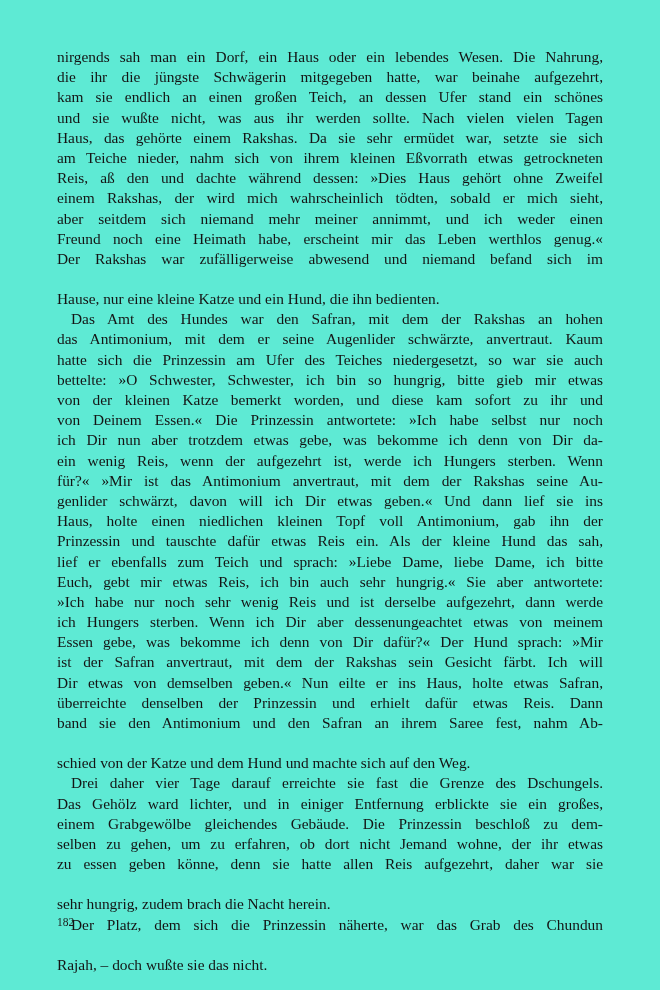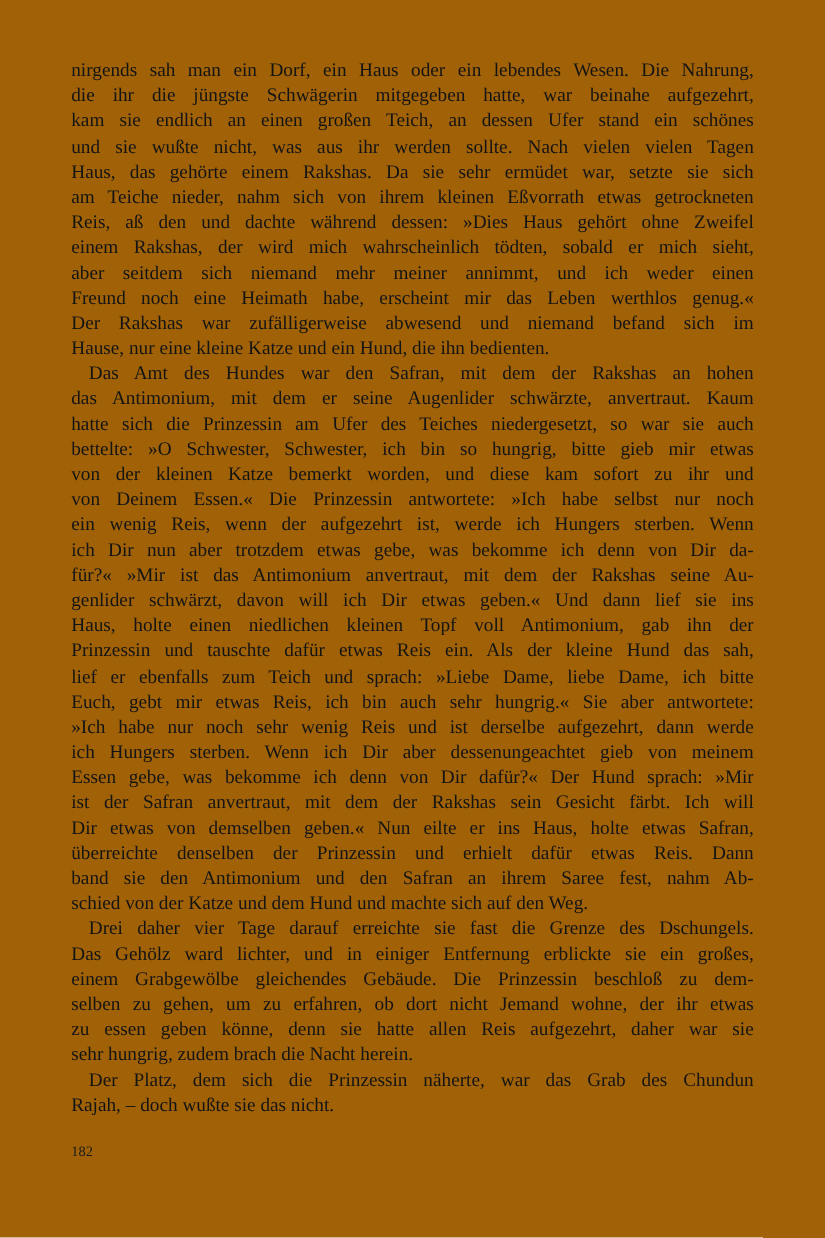--- a/index.html
+++ b/index.html
@@ -29,38 +29,39 @@
     text-align: justify;
     text-align-last: justify;
     -moz-text-align-last: justify;
     height: 20.2px;
     overflow: hidden;
     white-space: normal;
     hyphens: none;
   }
   .line.last {
     text-align-last: left;
+    margin-top: 20px;
     -moz-text-align-last: left;
   }
   .line.indent {
     text-indent: 14px;
   }
   .page-number {
     position: absolute;
     left: 57px;
     top: 915px;
     font-size: 11.5px;
     line-height: 14px;
     color: #1c1c1c;
   }
 </style>
 </head>
 <body>
 
-<div class="page" style="background: #a16207; color: rgb(20, 20, 20);">
+<div class="page" style="background: #5eead4; color: rgb(20, 20, 20);">
   <div class="text-block">
       <div class="paragraph">
         <div class="line">nirgends sah man ein Dorf, ein Haus oder ein lebendes Wesen. Die Nahrung,</div>
         <div class="line">die ihr die jüngste Schwägerin mitgegeben hatte, war beinahe aufgezehrt,</div>
         <div class="line">kam sie endlich an einen großen Teich, an dessen Ufer stand ein schönes</div>
         <div class="line">und sie wußte nicht, was aus ihr werden sollte. Nach vielen vielen Tagen</div>
         <div class="line">Haus, das gehörte einem Rakshas. Da sie sehr ermüdet war, setzte sie sich</div>
         <div class="line">am Teiche nieder, nahm sich von ihrem kleinen Eßvorrath etwas getrockneten</div>
         <div class="line">Reis, aß den und dachte während dessen: »Dies Haus gehört ohne Zweifel</div>
         <div class="line">einem Rakshas, der wird mich wahrscheinlich tödten, sobald er mich sieht,</div>
@@ -69,30 +70,30 @@
         <div class="line">Der Rakshas war zufälligerweise abwesend und niemand befand sich im</div>
         <div class="line last">Hause, nur eine kleine Katze und ein Hund, die ihn bedienten.</div>
       </div>
       <div class="paragraph">
         <div class="line indent">Das Amt des Hundes war den Safran, mit dem der Rakshas an hohen</div>
         <div class="line">das Antimonium, mit dem er seine Augenlider schwärzte, anvertraut. Kaum</div>
         <div class="line">hatte sich die Prinzessin am Ufer des Teiches niedergesetzt, so war sie auch</div>
         <div class="line">bettelte: »O Schwester, Schwester, ich bin so hungrig, bitte gieb mir etwas</div>
         <div class="line">von der kleinen Katze bemerkt worden, und diese kam sofort zu ihr und</div>
         <div class="line">von Deinem Essen.« Die Prinzessin antwortete: »Ich habe selbst nur noch</div>
+        <div class="line">ich Dir nun aber trotzdem etwas gebe, was bekomme ich denn von Dir da-</div>
         <div class="line">ein wenig Reis, wenn der aufgezehrt ist, werde ich Hungers sterben. Wenn</div>
-        <div class="line">ich Dir nun aber trotzdem etwas gebe, was bekomme ich denn von Dir da-</div>
         <div class="line">für?« »Mir ist das Antimonium anvertraut, mit dem der Rakshas seine Au-</div>
         <div class="line">genlider schwärzt, davon will ich Dir etwas geben.« Und dann lief sie ins</div>
         <div class="line">Haus, holte einen niedlichen kleinen Topf voll Antimonium, gab ihn der</div>
         <div class="line">Prinzessin und tauschte dafür etwas Reis ein. Als der kleine Hund das sah,</div>
         <div class="line">lief er ebenfalls zum Teich und sprach: »Liebe Dame, liebe Dame, ich bitte</div>
         <div class="line">Euch, gebt mir etwas Reis, ich bin auch sehr hungrig.« Sie aber antwortete:</div>
         <div class="line">»Ich habe nur noch sehr wenig Reis und ist derselbe aufgezehrt, dann werde</div>
-        <div class="line">ich Hungers sterben. Wenn ich Dir aber dessenungeachtet gieb von meinem</div>
+        <div class="line">ich Hungers sterben. Wenn ich Dir aber dessenungeachtet etwas von meinem</div>
         <div class="line">Essen gebe, was bekomme ich denn von Dir dafür?« Der Hund sprach: »Mir</div>
         <div class="line">ist der Safran anvertraut, mit dem der Rakshas sein Gesicht färbt. Ich will</div>
         <div class="line">Dir etwas von demselben geben.« Nun eilte er ins Haus, holte etwas Safran,</div>
         <div class="line">überreichte denselben der Prinzessin und erhielt dafür etwas Reis. Dann</div>
         <div class="line">band sie den Antimonium und den Safran an ihrem Saree fest, nahm Ab-</div>
         <div class="line last">schied von der Katze und dem Hund und machte sich auf den Weg.</div>
       </div>
       <div class="paragraph">
         <div class="line indent">Drei daher vier Tage darauf erreichte sie fast die Grenze des Dschungels.</div>
         <div class="line">Das Gehölz ward lichter, und in einiger Entfernung erblickte sie ein großes,</div>

